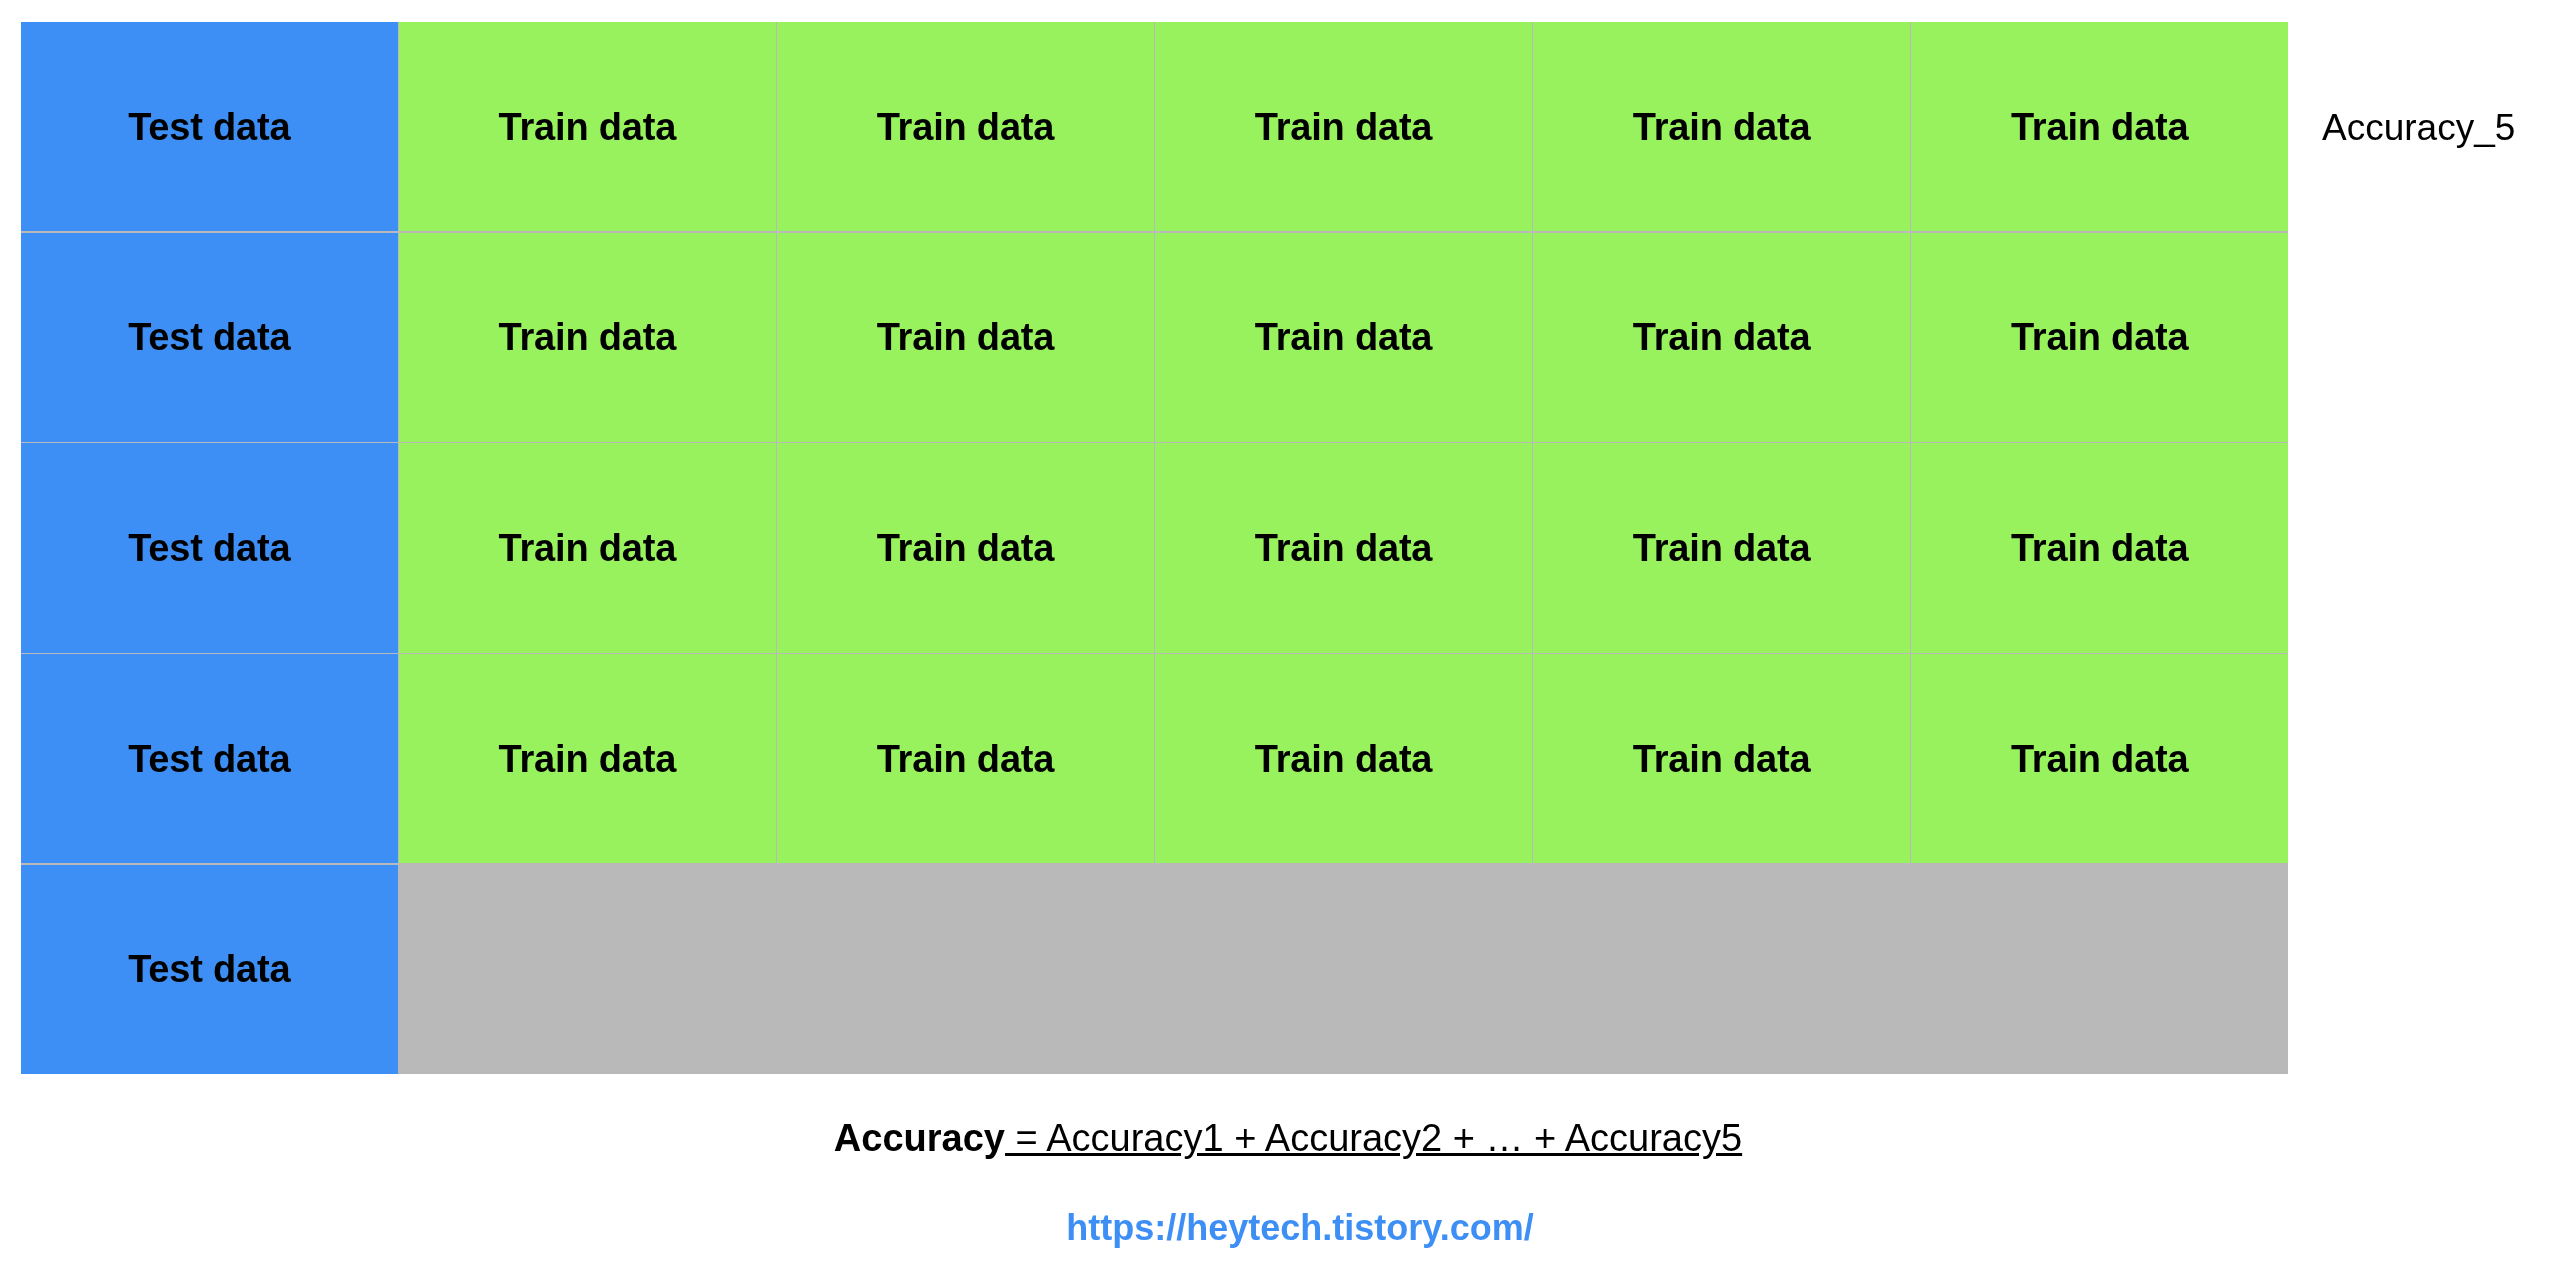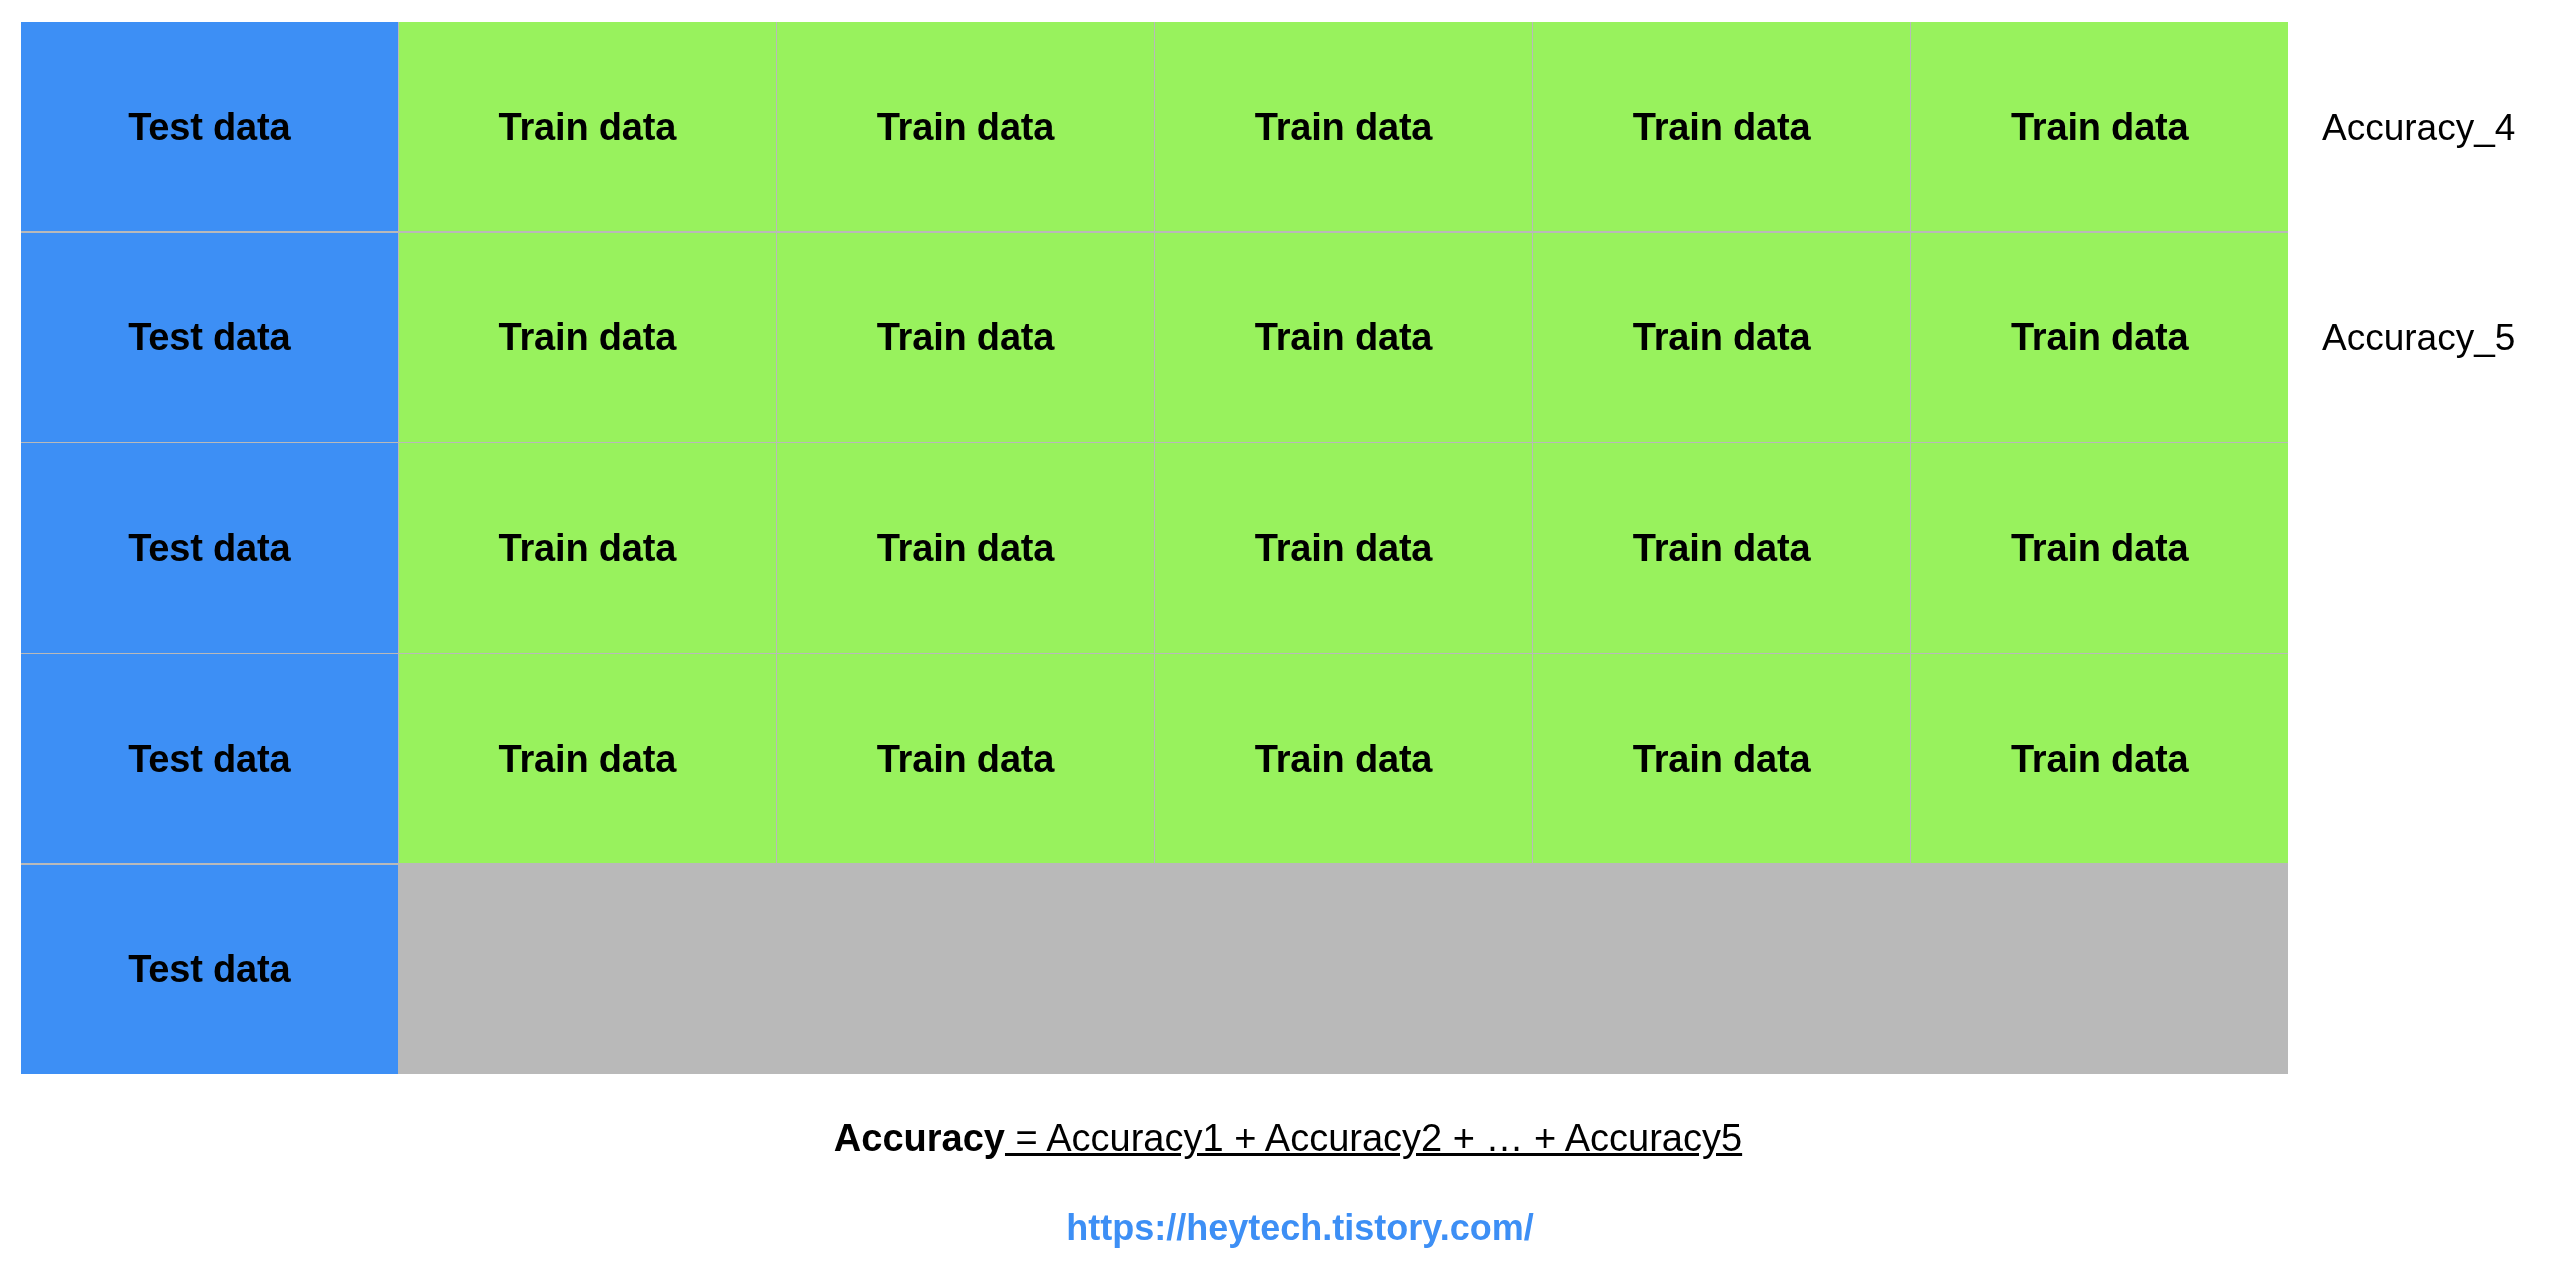--- a/index.html
+++ b/index.html
@@ -133,21 +133,20 @@
       <div class="fold-cell test">Test data</div>
       <div class="fold-cell train">Train data</div>
       <div class="fold-cell train">Train data</div>
       <div class="fold-cell train">Train data</div>
       <div class="fold-cell train">Train data</div>
       <div class="fold-cell train">Train data</div>
       <div class="fold-cell test">Test data</div>
     </div>
 
   <div id="accuracy-labels">
-      <div class="accuracy-label">Accuracy_4</div>
       <div class="accuracy-label">Accuracy_5</div>
     </div>
 
   <div id="formula-line">
     <span class="bold-term">Accuracy</span><span class="rest-term"> = Accuracy1 + Accuracy2 + … + Accuracy5</span>
   </div>
 
   <a id="source-url" href="#">https://heytech.tistory.com/</a>
 
 </div>

